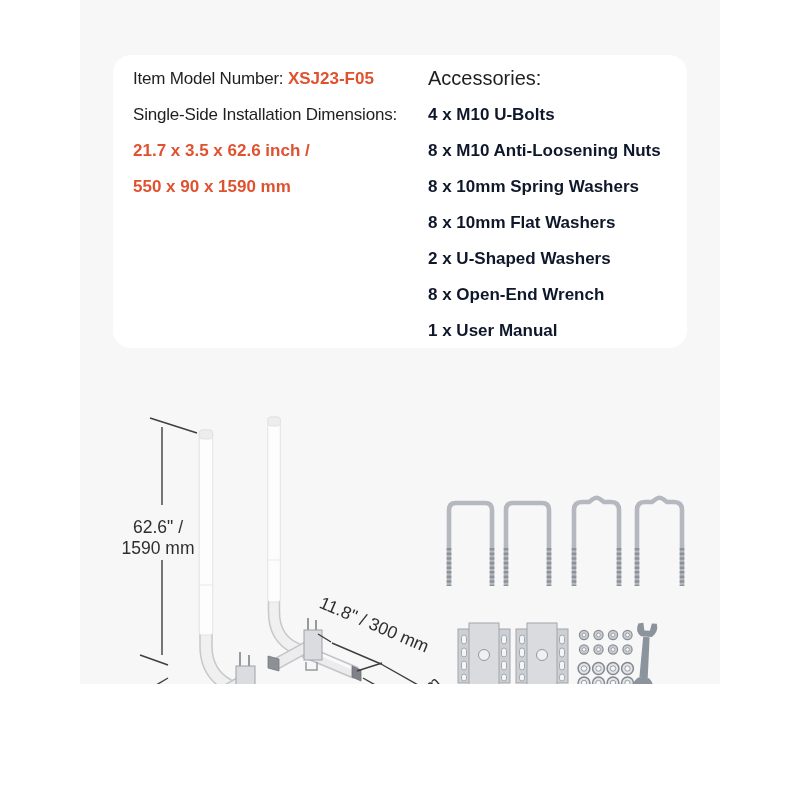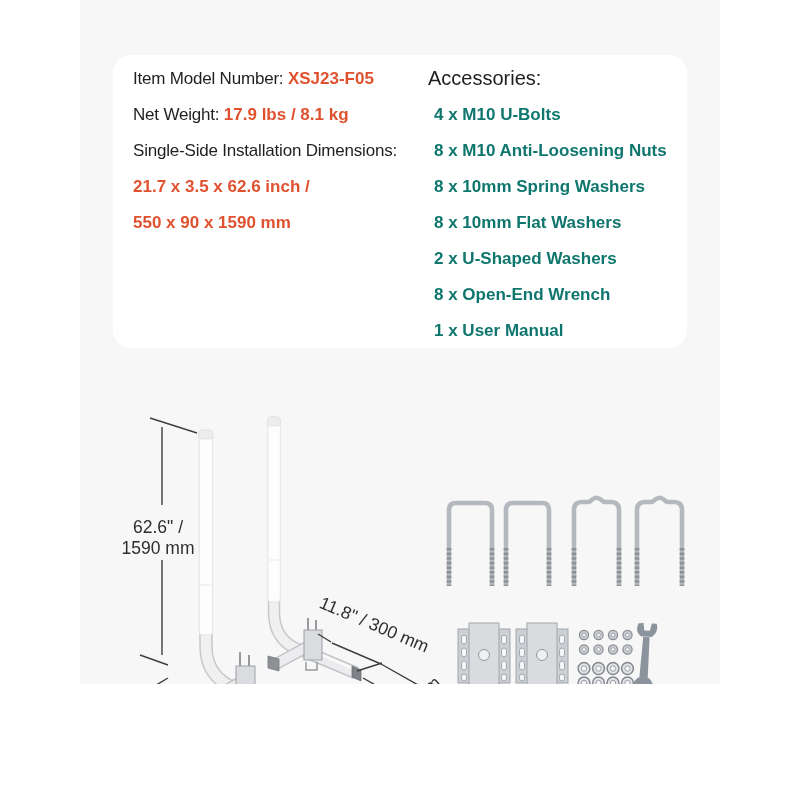--- a/index.html
+++ b/index.html
@@ -8,35 +8,34 @@
   .canvas{position:absolute;left:80px;top:0;width:640px;height:800px;background:#F7F7F8;}
   .spec-panel{position:absolute;left:33px;top:55px;width:574px;height:293px;
               background:#ffffff;border-radius:18px;}
   .spec-col{position:absolute;top:13px;}
   .spec-left{left:20px;width:300px;}
   .spec-right{left:315px;width:250px;}
   .spec-row{margin:0 0 15px;font-size:17px;line-height:21px;letter-spacing:-0.2px;
             color:#1F1F1F;font-weight:500;white-space:nowrap;}
   .spec-row .orange{color:#E0512F;font-weight:700;letter-spacing:0;}
   .acc-head{margin:0 0 15px;font-size:20px;line-height:21px;color:#1F1F1F;font-weight:500;}
-  .acc-item{margin:0 6px 15px;font-size:17px;line-height:21px;color:#0f766e;font-weight:700;
+  .acc-item{margin:0 0 15px;font-size:17px;line-height:21px;color:#0f172a;font-weight:700;
             white-space:nowrap;}
   .figure{position:absolute;left:0;top:390px;width:640px;height:410px;}
   .dimtext{font-family:"Liberation Sans", sans-serif;font-size:17.5px;font-weight:500;fill:#2E2E2E;}
 </style>
 </head>
 <body>
 
 <div class="page">
   <div class="canvas">
 
     <section class="spec-panel">
       <div class="spec-col spec-left">
         <p class="spec-row"><span>Item Model Number: </span><span class="orange">XSJ23-F05</span></p>
-        <p class="spec-row"><span>Net Weight: </span><span class="orange">17.9 lbs / 8.1 kg</span></p>
         <p class="spec-row"><span>Single-Side Installation Dimensions:</span><span class="orange"></span></p>
         <p class="spec-row"><span></span><span class="orange">21.7 x 3.5 x 62.6 inch /</span></p>
         <p class="spec-row"><span></span><span class="orange">550 x 90 x 1590 mm</span></p>
       </div>
       <div class="spec-col spec-right">
         <p class="acc-head">Accessories:</p>
         <p class="acc-item">4 x M10 U-Bolts</p>
         <p class="acc-item">8 x M10 Anti-Loosening Nuts</p>
         <p class="acc-item">8 x 10mm Spring Washers</p>
         <p class="acc-item">8 x 10mm Flat Washers</p>

